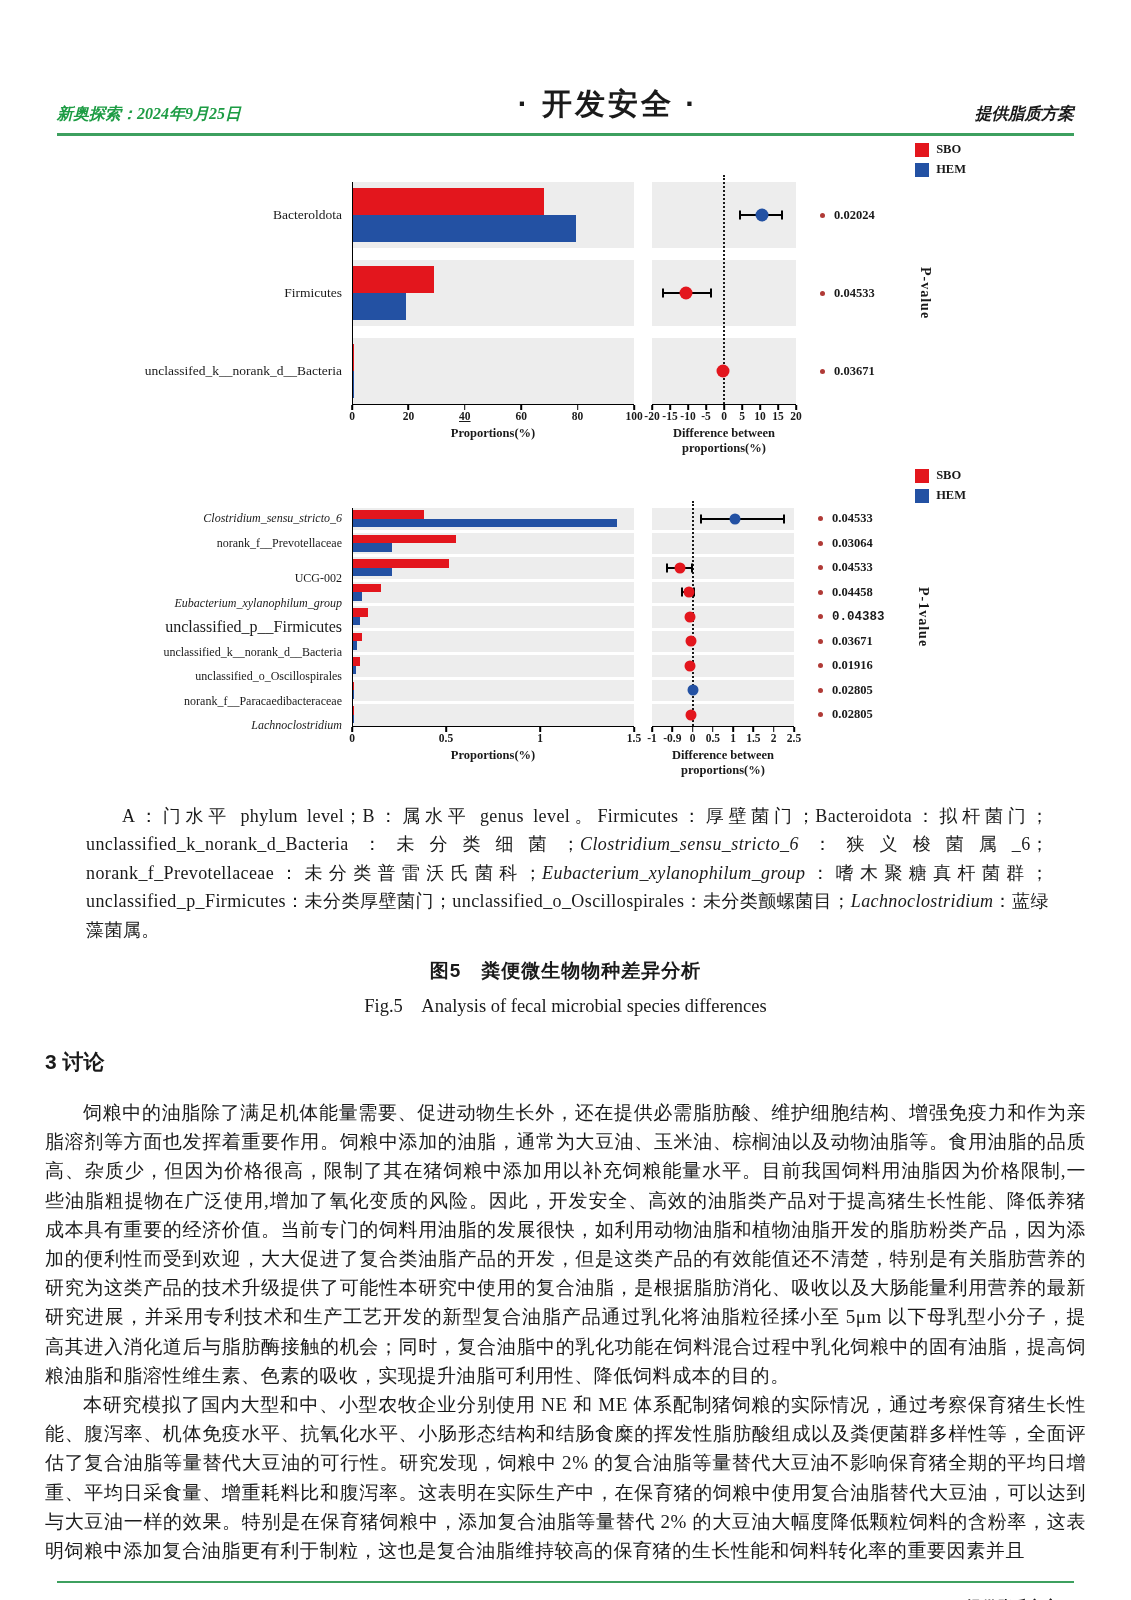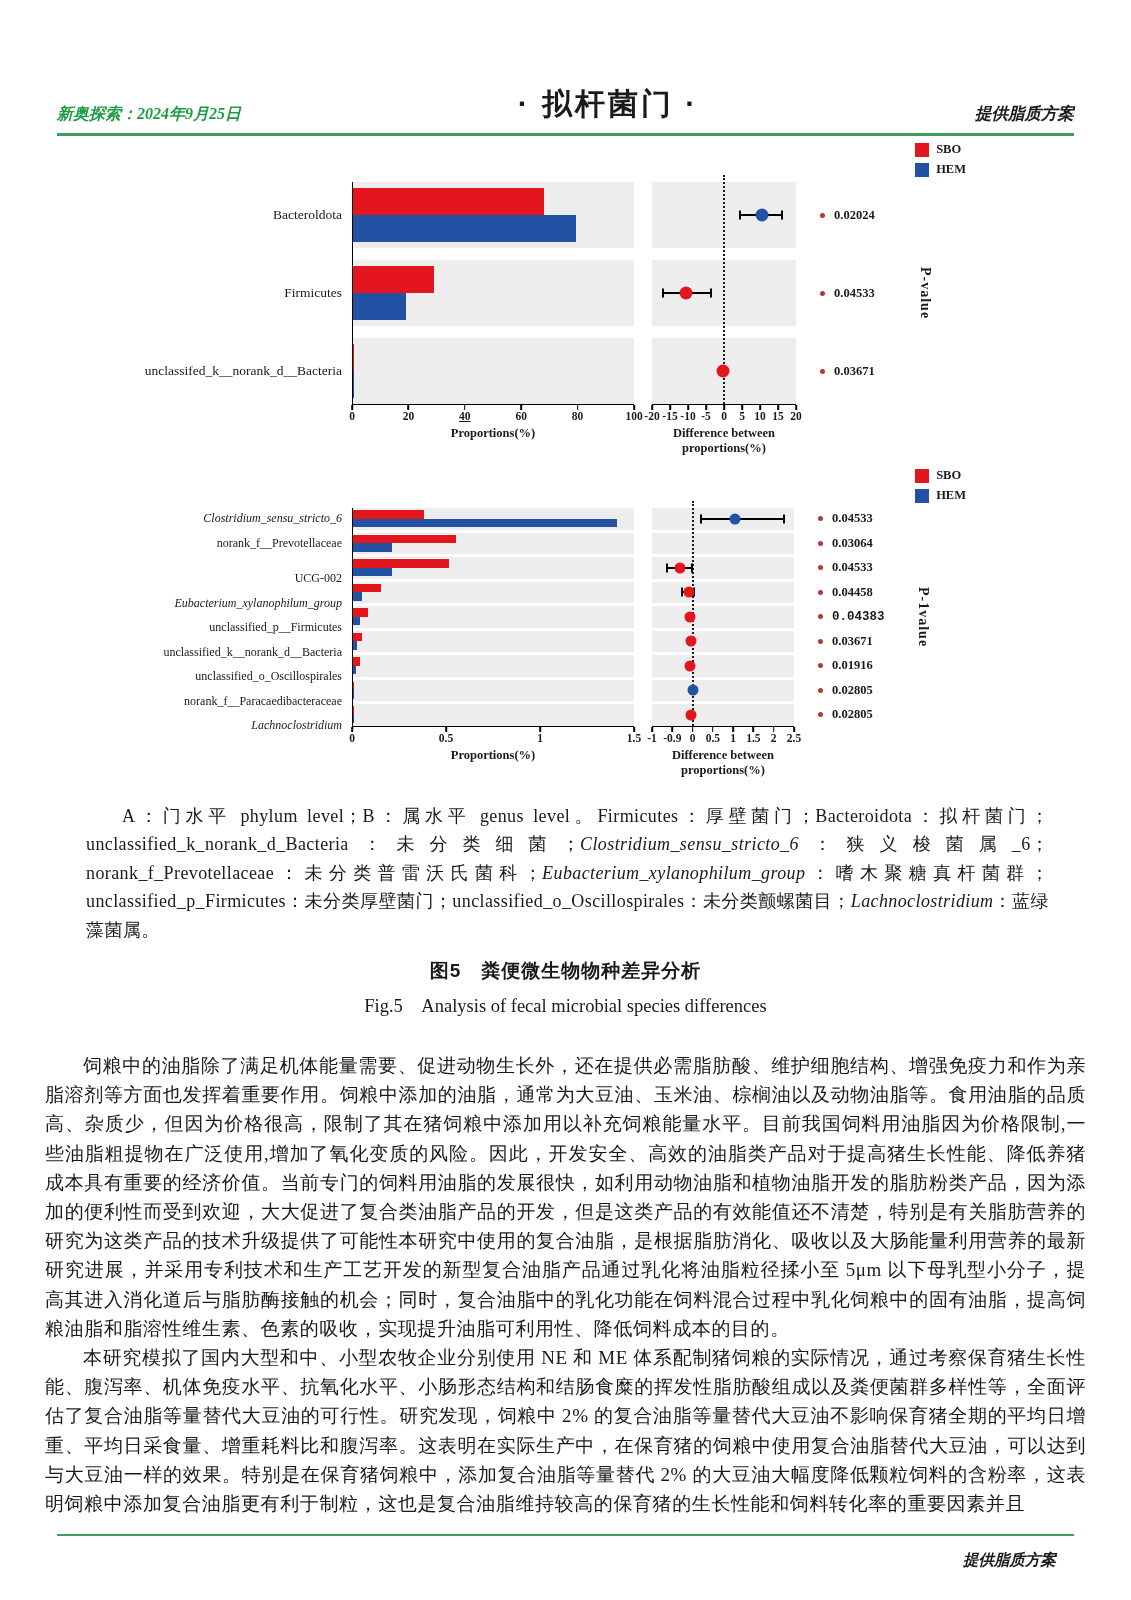--- a/index.html
+++ b/index.html
@@ -44,33 +44,33 @@
   
   .caption{margin:24px 82px 0 86px;font-size:18px;line-height:28.5px;
            text-align:justify;text-indent:2em;letter-spacing:.4px;}
   .fig-title-zh{text-align:center;font-weight:bold;font-size:19px;margin-top:14px;
                 font-family:"Liberation Sans","DejaVu Sans",sans-serif;letter-spacing:1px;}
   .fig-title-en{text-align:center;font-size:18.5px;margin-top:9px;}
   .sec-heading{margin:30px 45px 0;font-size:21px;font-weight:bold;
                font-family:"Liberation Sans","DejaVu Sans",sans-serif;}
   .body-text p{margin:0 45px;font-size:19px;line-height:29.2px;text-align:justify;
                text-indent:2em;letter-spacing:.6px;}
-  .body-text p:first-child{margin-top:33px;}
+  .body-text p:first-child{margin-top:22px;}
   
   .footer-line{margin:16px 57px 0;border-top:2.5px solid #3da05f;}
   .footer-text{text-align:right;margin:14px 75px 0 0;font-size:15.5px;font-weight:bold;font-style:italic;}
 </style>
 </head>
 <body>
 
 <div class="page">
 
   <div class="header">
     <span class="header-left">新奥探索：2024年9月25日</span>
-    <span class="header-center">·  拟杆菌门  ·</span>
+    <span class="header-center">·  开发安全  ·</span>
     <span class="header-right">提供脂质方案</span>
   </div>
 
   <div class="chart" id="chartA">
       <div class="legend">
         <div class="legend-item">
           <span class="swatch" style="background: rgb(227, 22, 29);"></span>
           <span class="legend-label">SBO</span>
         </div>
         <div class="legend-item">
@@ -196,21 +196,21 @@
           <span class="swatch" style="background: rgb(35, 81, 163);"></span>
           <span class="legend-label">HEM</span>
         </div>
       </div>
       <div class="chart-grid">
         <div style="width: 280px;">
           <div class="label-cell" style="height: 21.5px; margin-bottom: 3px; font-size: 12px; font-style: italic;">Clostridium_sensu_stricto_6</div>
           <div class="label-cell" style="height: 21.5px; margin-bottom: 14px; font-size: 12px;">norank_f__Prevotellaceae</div>
           <div class="label-cell" style="height: 21.5px; margin-bottom: 3px; font-size: 12px;">UCG-002</div>
           <div class="label-cell" style="height: 21.5px; margin-bottom: 3px; font-size: 12px; font-style: italic;">Eubacterium_xylanophilum_group</div>
-          <div class="label-cell" style="height: 21.5px; margin-bottom: 3px; font-size: 12px;">unclassified_p__Firmicutes</div>
+          <div class="label-cell" style="height: 21.5px; margin-bottom: 3px; font-size: 16px;">unclassified_p__Firmicutes</div>
           <div class="label-cell" style="height: 21.5px; margin-bottom: 3px; font-size: 12px;">unclassified_k__norank_d__Bacteria</div>
           <div class="label-cell" style="height: 21.5px; margin-bottom: 3px; font-size: 12px;">unclassified_o_Oscillospirales</div>
           <div class="label-cell" style="height: 21.5px; margin-bottom: 3px; font-size: 12px;">norank_f__Paracaedibacteraceae</div>
           <div class="label-cell" style="height: 21.5px; margin-bottom: 0px; font-size: 12px; font-style: italic;">Lachnoclostridium</div>
         </div>
         <div style="width: 282px;">
           <div class="bands left-bands">
             <div class="band" style="height: 21.5px; margin-bottom: 3px;">
               <div class="bars">
                 <div class="bar" style="height: 8.5px; background: rgb(227, 22, 29); width: 25.3333%;"></div>
@@ -383,20 +383,21 @@
           <span class="ylab">P-1value</span>
         </div>
       </div>
     </div>
 
   <div class="caption" id="caption-el"><span>A：门水平 phylum level；B：属水平 genus level。Firmicutes：厚壁菌门；Bacteroidota：拟杆菌门；unclassified_k_norank_d_Bacteria：未分类细菌；</span><i>Clostridium_sensu_stricto_6</i><span>：狭义梭菌属_6；norank_f_Prevotellaceae：未分类普雷沃氏菌科；</span><i>Eubacterium_xylanophilum_group</i><span>：嗜木聚糖真杆菌群；unclassified_p_Firmicutes：未分类厚壁菌门；unclassified_o_Oscillospirales：未分类颤螺菌目；</span><i>Lachnoclostridium</i><span>：蓝绿藻菌属。</span></div>
 
   <div class="fig-title-zh">图5　粪便微生物物种差异分析</div>
   <div class="fig-title-en">Fig.5　Analysis of fecal microbial species differences</div>
 
+  <div class="sec-heading">3 讨论</div>
 
   <div class="body-text">
     <p>饲粮中的油脂除了满足机体能量需要、促进动物生长外，还在提供必需脂肪酸、维护细胞结构、增强免疫力和作为亲脂溶剂等方面也发挥着重要作用。饲粮中添加的油脂，通常为大豆油、玉米油、棕榈油以及动物油脂等。食用油脂的品质高、杂质少，但因为价格很高，限制了其在猪饲粮中添加用以补充饲粮能量水平。目前我国饲料用油脂因为价格限制,一些油脂粗提物在广泛使用,增加了氧化变质的风险。因此，开发安全、高效的油脂类产品对于提高猪生长性能、降低养猪成本具有重要的经济价值。当前专门的饲料用油脂的发展很快，如利用动物油脂和植物油脂开发的脂肪粉类产品，因为添加的便利性而受到欢迎，大大促进了复合类油脂产品的开发，但是这类产品的有效能值还不清楚，特别是有关脂肪营养的研究为这类产品的技术升级提供了可能性本研究中使用的复合油脂，是根据脂肪消化、吸收以及大肠能量利用营养的最新研究进展，并采用专利技术和生产工艺开发的新型复合油脂产品通过乳化将油脂粒径揉小至 5μm 以下母乳型小分子，提高其进入消化道后与脂肪酶接触的机会；同时，复合油脂中的乳化功能在饲料混合过程中乳化饲粮中的固有油脂，提高饲粮油脂和脂溶性维生素、色素的吸收，实现提升油脂可利用性、降低饲料成本的目的。</p>
     <p>本研究模拟了国内大型和中、小型农牧企业分别使用 NE 和 ME 体系配制猪饲粮的实际情况，通过考察保育猪生长性能、腹泻率、机体免疫水平、抗氧化水平、小肠形态结构和结肠食糜的挥发性脂肪酸组成以及粪便菌群多样性等，全面评估了复合油脂等量替代大豆油的可行性。研究发现，饲粮中 2% 的复合油脂等量替代大豆油不影响保育猪全期的平均日增重、平均日采食量、增重耗料比和腹泻率。这表明在实际生产中，在保育猪的饲粮中使用复合油脂替代大豆油，可以达到与大豆油一样的效果。特别是在保育猪饲粮中，添加复合油脂等量替代 2% 的大豆油大幅度降低颗粒饲料的含粉率，这表明饲粮中添加复合油脂更有利于制粒，这也是复合油脂维持较高的保育猪的生长性能和饲料转化率的重要因素并且</p>
   </div>
 
   <div class="footer-line"></div>
   <div class="footer-text">提供脂质方案</div>
 
 </div>

